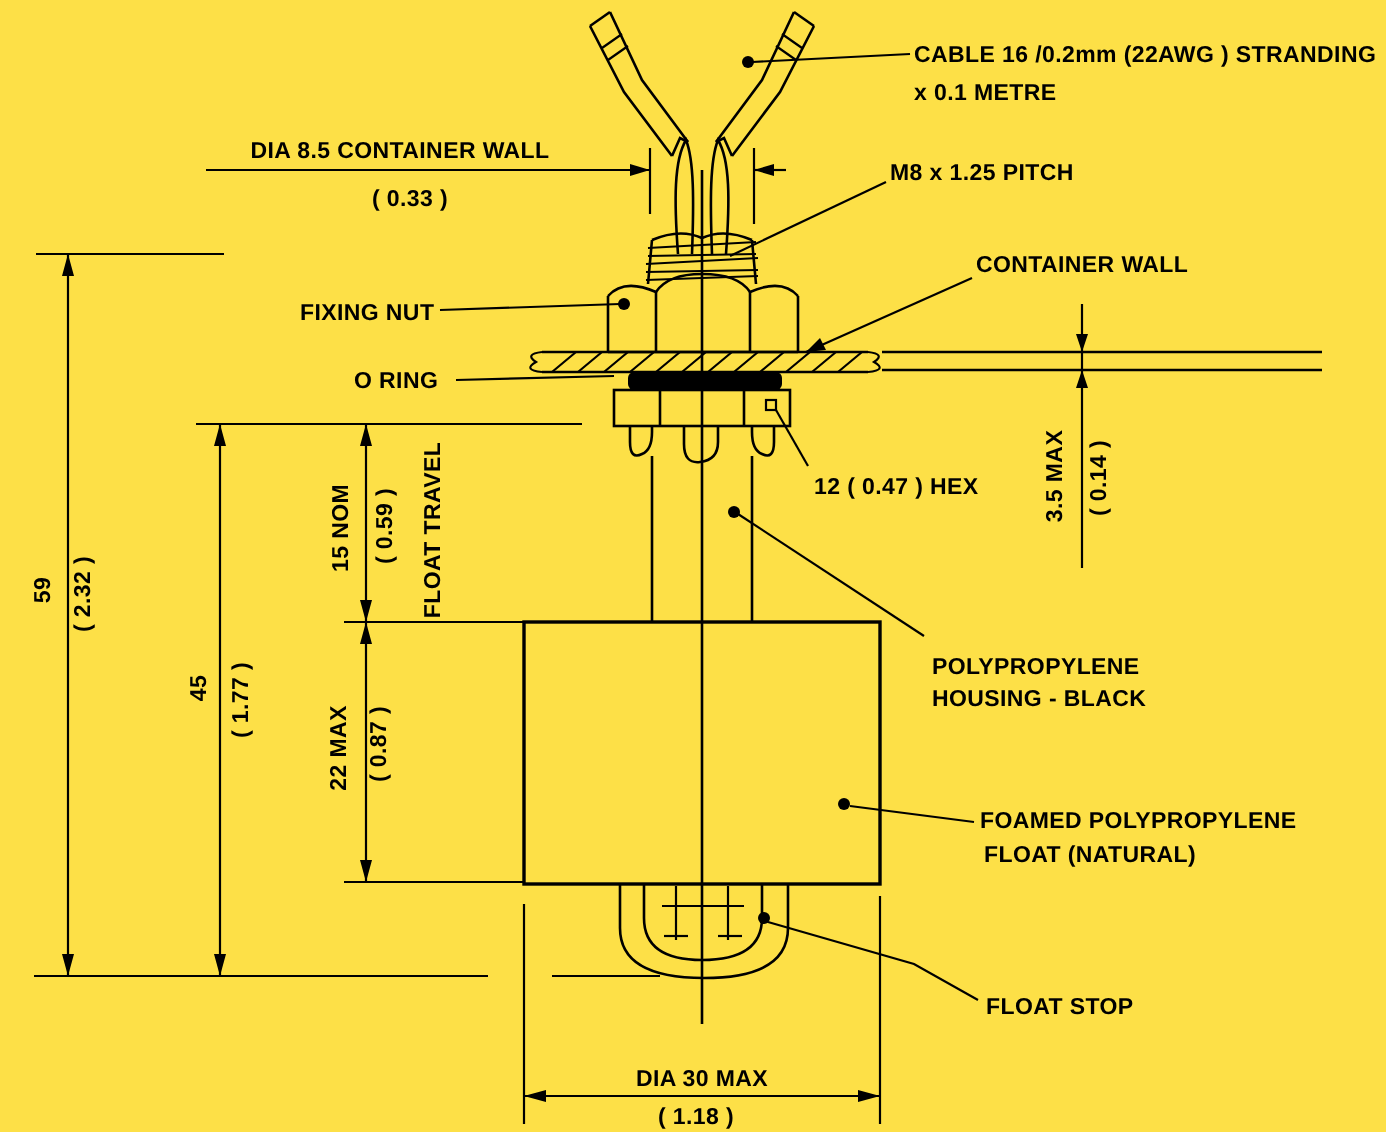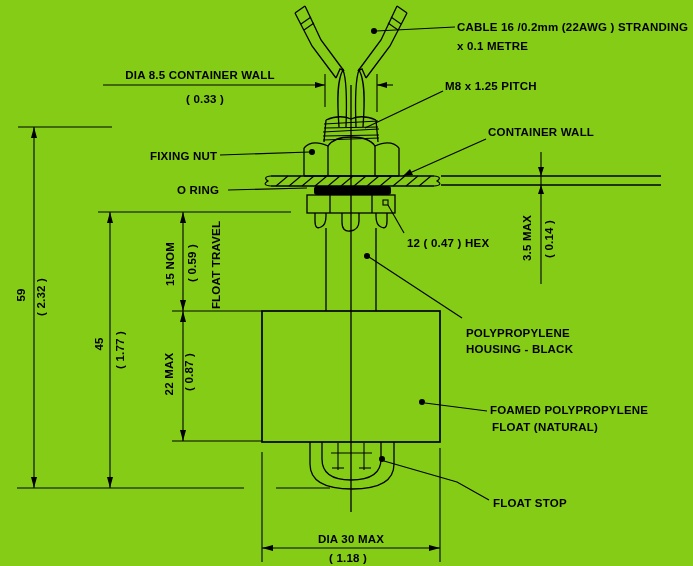--- a/index.html
+++ b/index.html
@@ -1,19 +1,19 @@
 <!DOCTYPE html>
 <html><head>
 <meta charset="utf-8">
 <style>
   html,body{margin:0;padding:0;background:#ffffff;}
   .stage{
     position:relative;
     width:693px;height:566px;
-    background:#84cc16;
+    background:#fde047;
     font-family:"Liberation Sans",sans-serif;
     overflow:hidden;
   }
   svg text{
     font-family:"Liberation Sans",sans-serif;
     font-size:11.5px;
     font-weight:600;
     fill:#000;
     letter-spacing:0.2px;
   }

